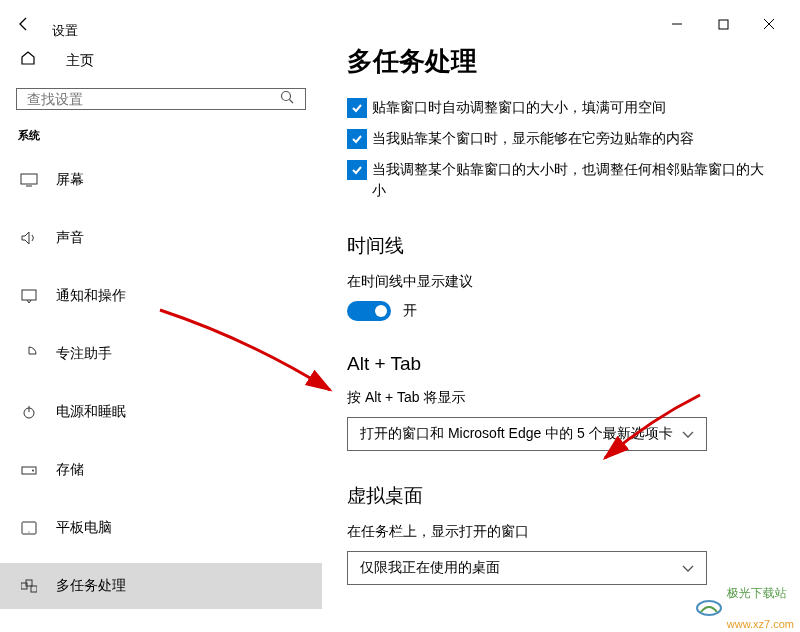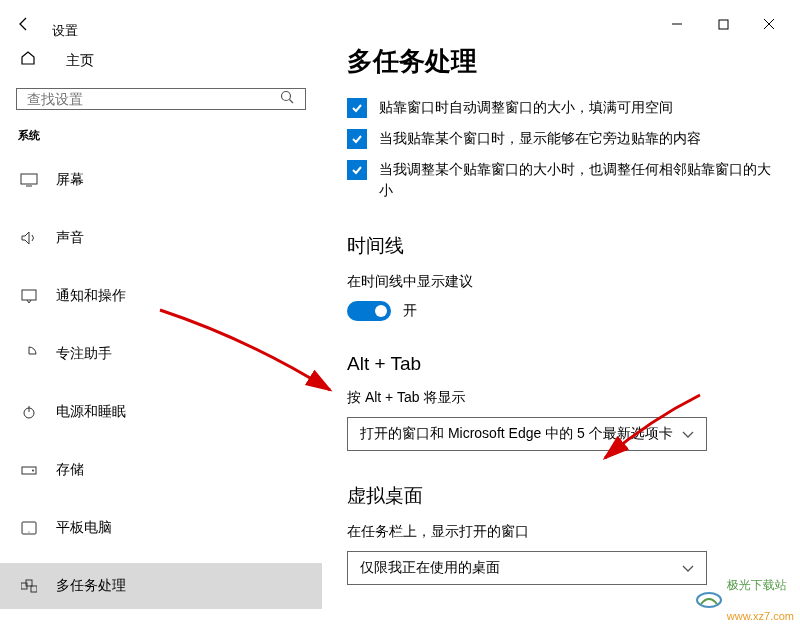--- a/index.html
+++ b/index.html
@@ -23,33 +23,33 @@
     .search-box .sicon { color: #555; }
     .category { font-size: 11px; font-weight: 600; margin-bottom: 14px; padding-left: 2px; }
     .nav { display: flex; flex-direction: column; gap: 12px; margin-left: -16px; margin-right: -16px; }
     .nav-item { display: flex; align-items: center; gap: 18px; padding: 12px 20px; font-size: 14px; color: #000; min-height: 46px; }
     .nav-item.active { background: #d9d9d9; }
     .nav-icon { width: 18px; display: flex; justify-content: center; color: #333; }
     
     .main { flex: 1; padding: 4px 24px 0 24px; overflow-y: auto; border-left: 1px solid transparent; position: relative; }
     .main h1 { font-size: 26px; font-weight: 600; margin-bottom: 18px; }
     .main h2 { font-size: 19px; font-weight: 400; margin-top: 32px; margin-bottom: 14px; color: #000; }
-    .checkrow { display: flex; align-items: flex-start; gap: 12px; margin-bottom: 10px; font-size: 14px; line-height: 1.5; }
+    .checkrow { display: flex; align-items: flex-start; gap: 5px; margin-bottom: 10px; font-size: 14px; line-height: 1.5; }
     .checkbox { width: 20px; height: 20px; background: #0078d4; flex-shrink: 0; display: flex; align-items: center; justify-content: center; margin-top: 1px; }
     .checkbox svg { stroke: #fff; }
     .label-txt { font-size: 14px; color: #000; margin-bottom: 10px; display: block; }
     .toggle-row { display: flex; align-items: center; gap: 12px; }
     .toggle { width: 44px; height: 20px; border-radius: 10px; background: #0078d4; position: relative; }
     .toggle::after { content: ''; position: absolute; width: 12px; height: 12px; background: #fff; border-radius: 50%; right: 4px; top: 4px; }
     .toggle-label { font-size: 14px; }
     .select { border: 1px solid #666; height: 34px; display: flex; align-items: center; justify-content: space-between; padding: 0 12px; font-size: 14px; margin-top: 8px; width: 360px; max-width: 100%; }
     .select .chev { color: #555; }
     
     .arrow-red { position: absolute; pointer-events: none; }
-    .watermark { position: absolute; right: 6px; bottom: 10px; display: flex; align-items: center; gap: 4px; opacity: 0.85; }
+    .watermark { position: absolute; right: 6px; bottom: 2px; display: flex; align-items: center; gap: 4px; opacity: 0.85; }
     .watermark .logo { width: 28px; height: 20px; }
     .watermark .t1 { font-size: 12px; color: #3a8a2b; }
     .watermark .t2 { font-size: 11px; color: #e38b00; margin-top: 16px; }
   </style>
 </head>
 <body>
 
 <div class="window">
   <div class="titlebar">
     <div class="back-btn">

